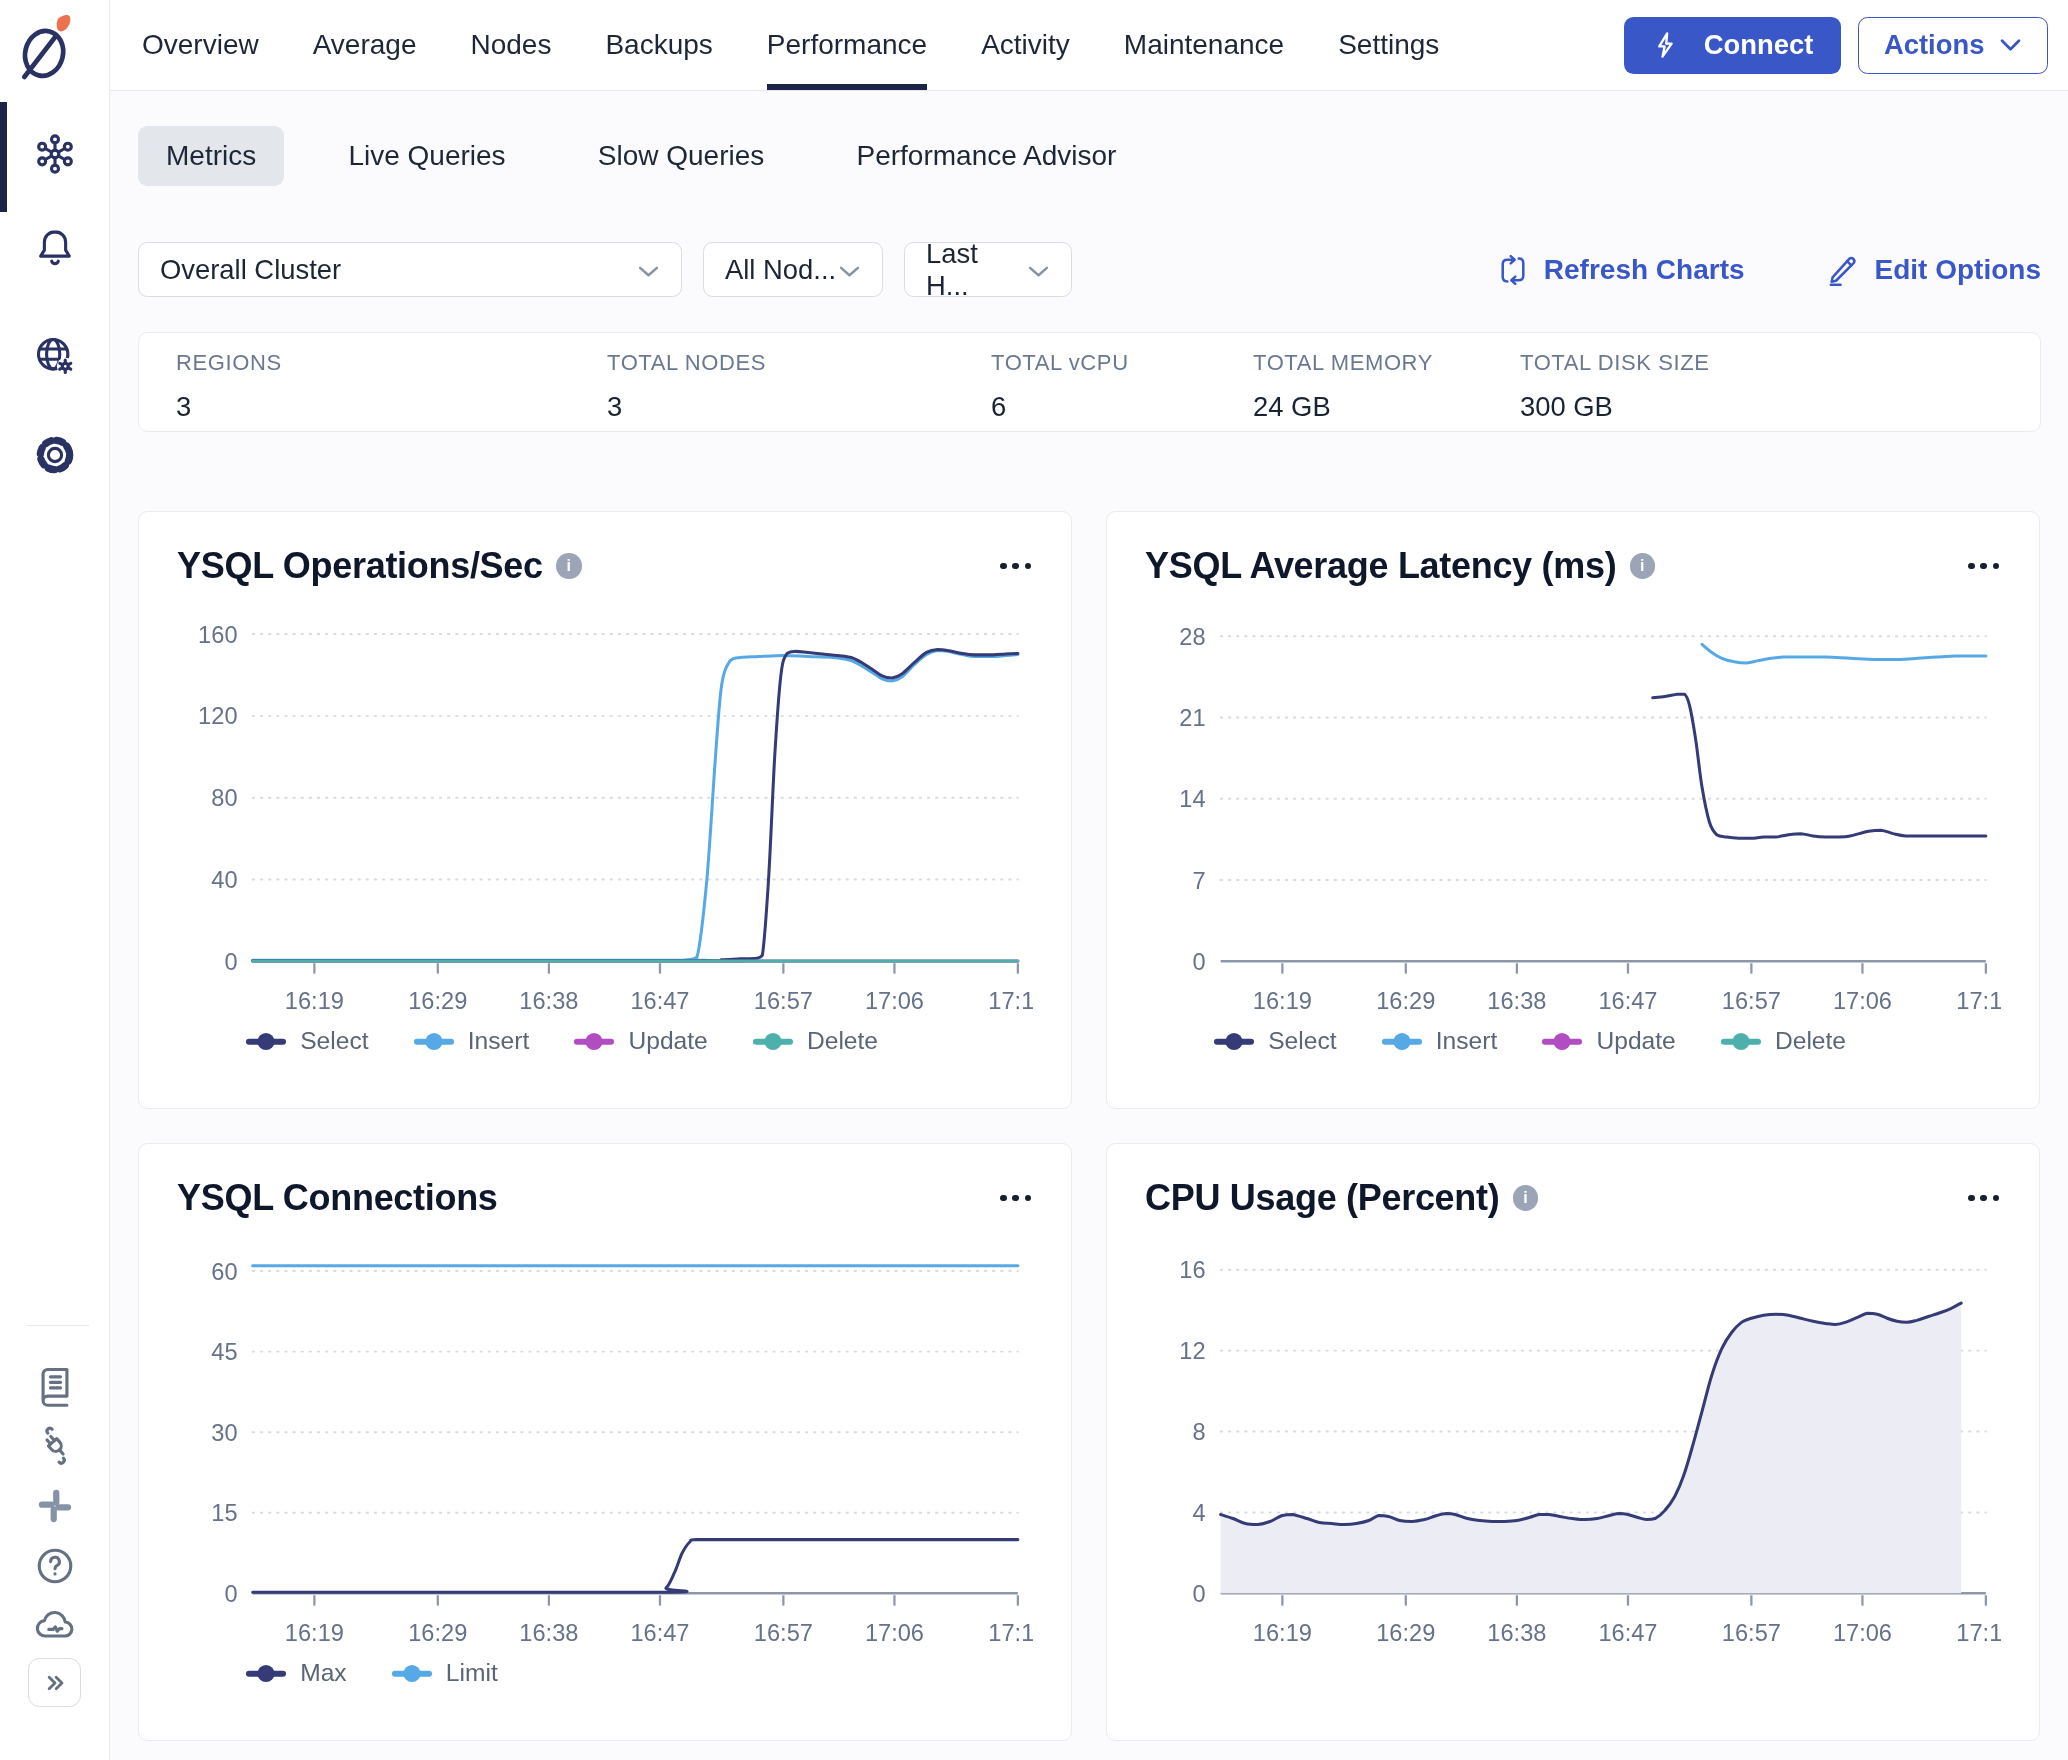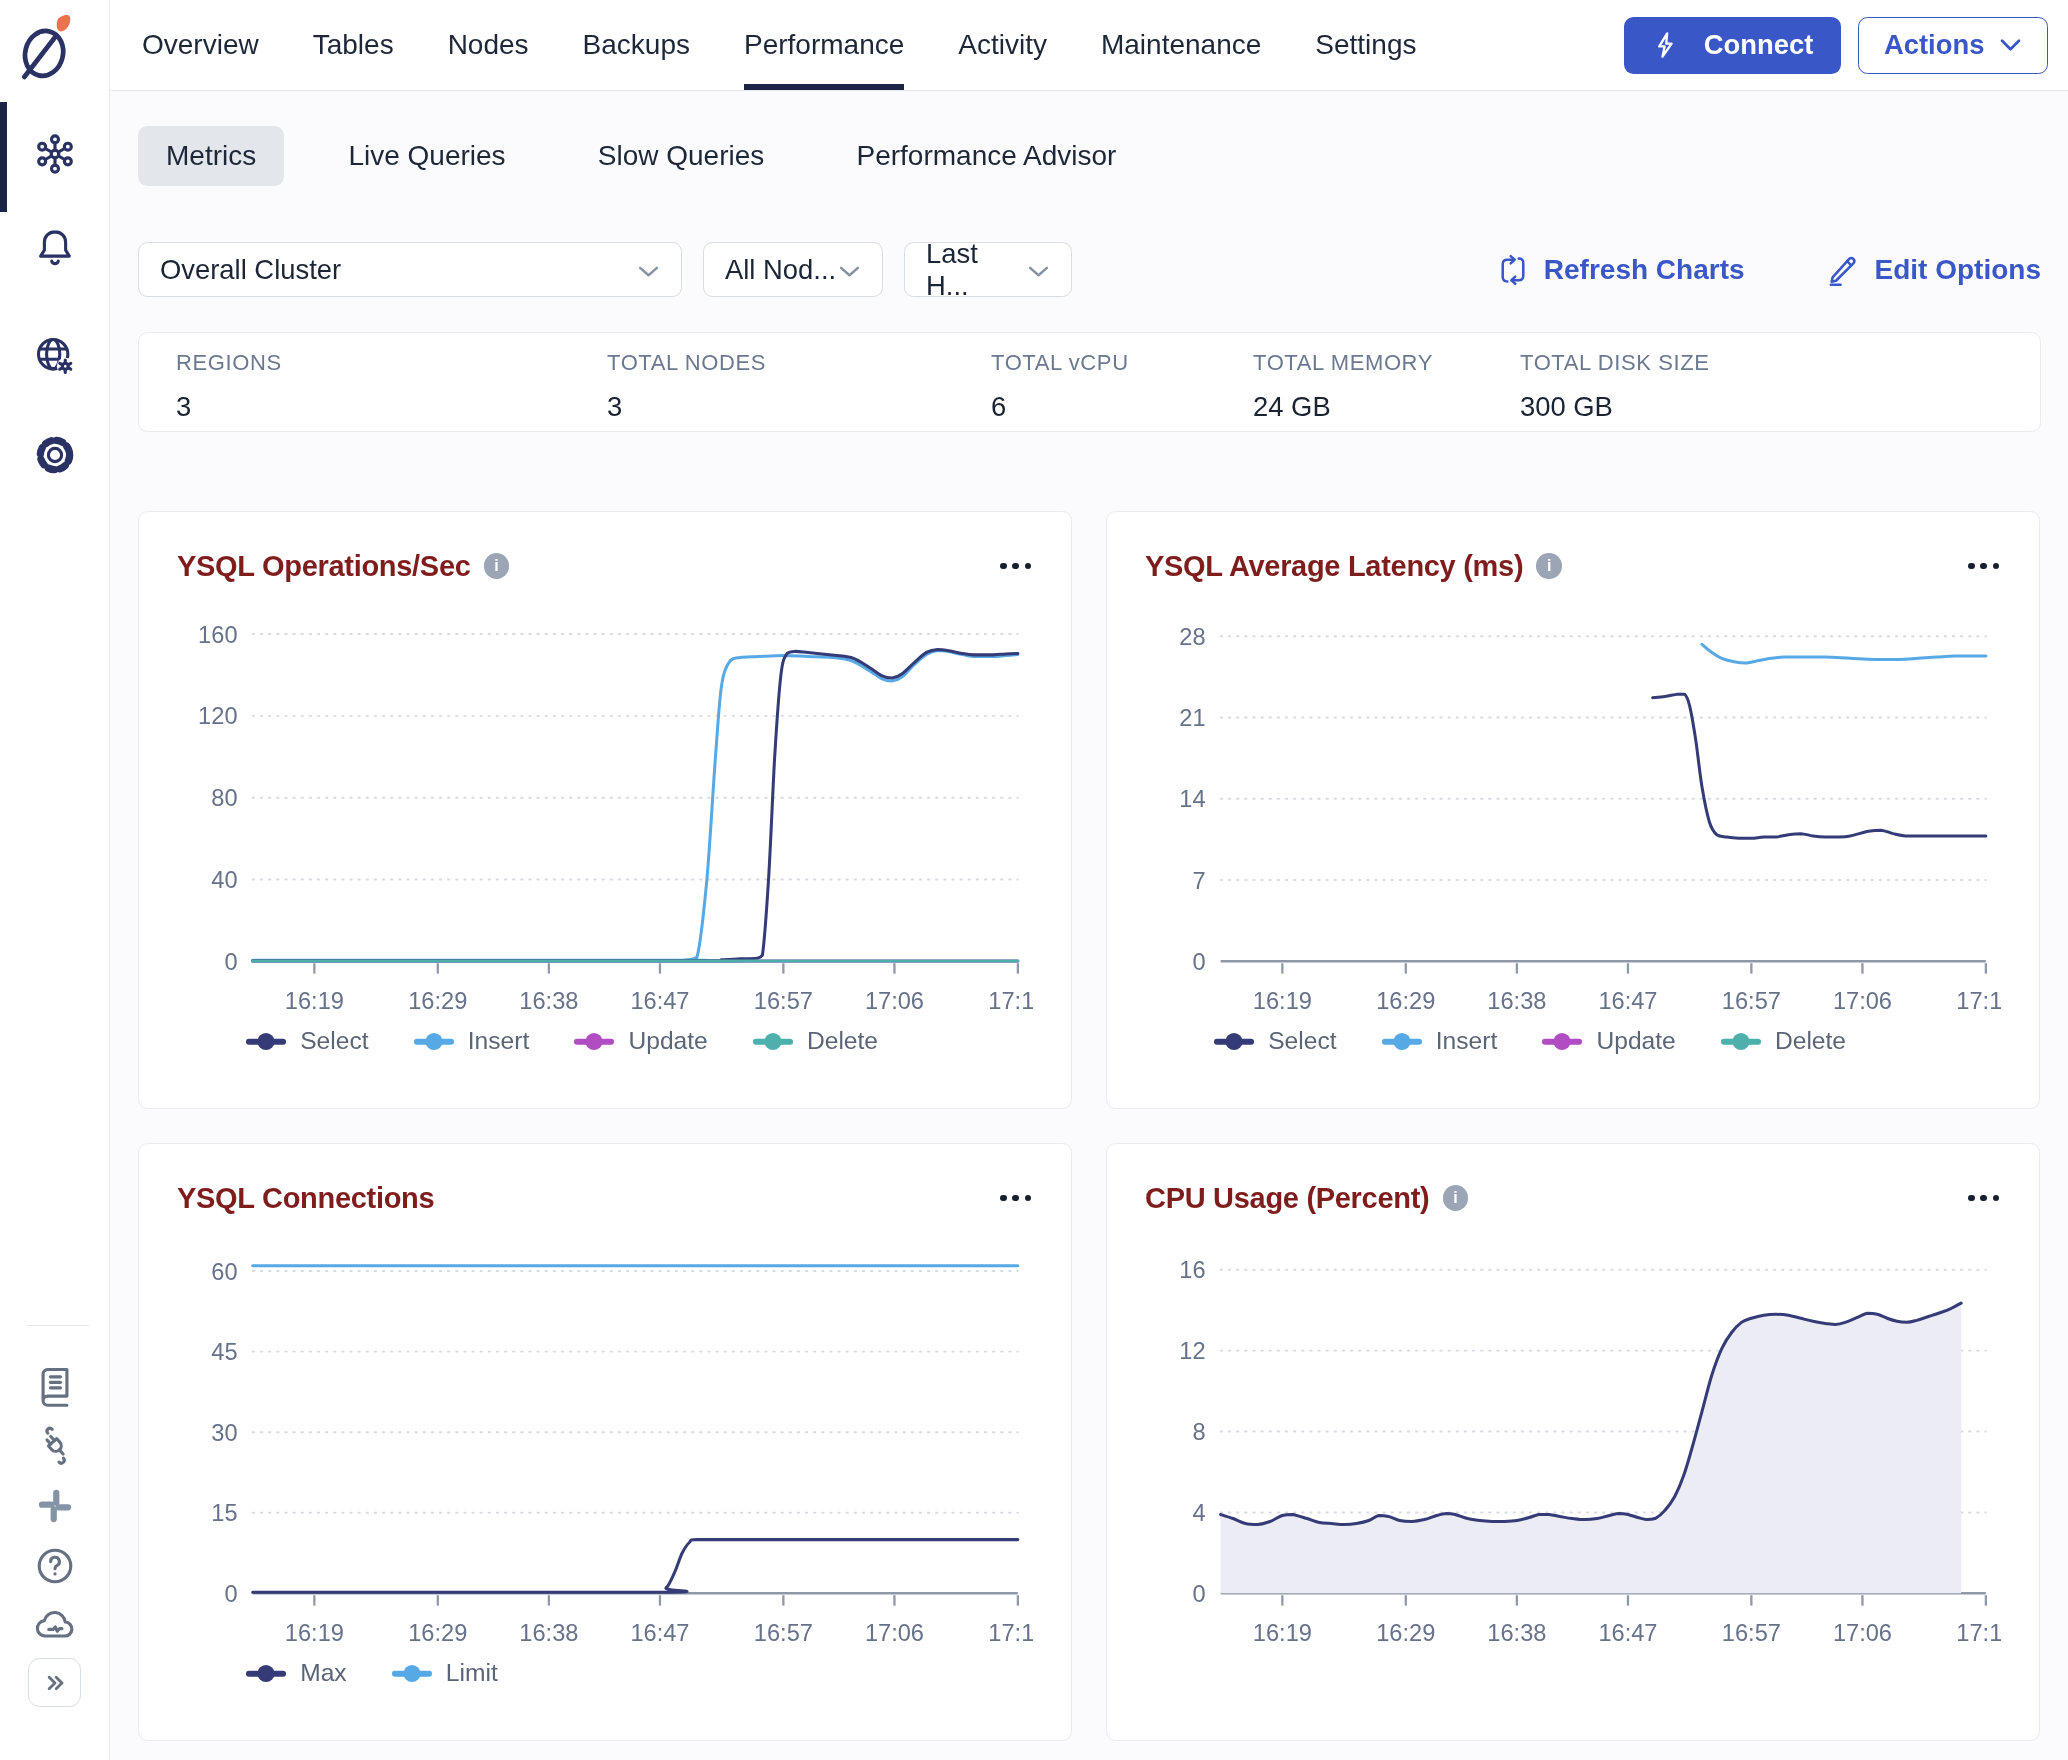--- a/index.html
+++ b/index.html
@@ -49,21 +49,21 @@
   .stats-card { margin:34px 28px 0 28px; height:100px; background:#fff; border:0.9px solid #e9ebf0; border-radius:9.5px; display:flex; padding:17px 0 0 37px; }
   .stat { display:flex; flex-direction:column; gap:15px; }
   .stat .lbl { font-size:22px; font-weight:500; color:#6b7990; letter-spacing:0.6px; }
   .stat .val { font-size:27.4px; color:#1a2332; }
   .stat:nth-child(1){width:431px} .stat:nth-child(2){width:384px} .stat:nth-child(3){width:262px}
   .stat:nth-child(4){width:267px} .stat:nth-child(5){width:266px} .stat:nth-child(6){flex:1}
 
   .charts { margin:79px 28px 0 28px; display:grid; grid-template-columns:934px 934px; grid-auto-rows:598px; gap:34px; }
   .card { background:#fff; border:0.9px solid #e9ebf0; border-radius:9.5px; padding:32px 38px 0 38px; overflow:hidden; }
   .card-head { display:flex; align-items:center; gap:13.2px; height:44px; }
-  .card-title { font-size:29px; font-weight:700; color:#7f1d1d; letter-spacing:-0.3px; white-space:nowrap; }
+  .card-title { font-size:36px; font-weight:700; color:#0f172a; letter-spacing:-0.3px; white-space:nowrap; }
   .info-dot { width:25.6px; height:25.6px; border-radius:50%; background:#9ba5b6; color:#fff; font-size:16px; font-weight:700; display:flex; align-items:center; justify-content:center; cursor:pointer; }
   .menu-dots { margin-left:auto; display:flex; gap:5.7px; cursor:pointer; padding:7.6px 1.9px; }
   .menu-dots i { width:6.6px; height:6.6px; border-radius:50%; background:#17202f; }
   .chart-svg { display:block; margin-top:7.6px; }
   .legend { display:flex; align-items:center; gap:44px; margin:3.8px 0 0 68px; }
   .legend-item { display:flex; align-items:center; gap:13.2px; cursor:pointer; }
   .legend-item span { font-size:24.6px; color:#5a6577; }
 </style>
 </head>
 <body>
@@ -187,21 +187,21 @@
           <path d="M7 7 l5 5 -5 5"></path>
           <path d="M13 7 l5 5 -5 5"></path>
         </svg>
     </div>
   </div>
 
   <div class="main">
 
     <div class="topnav">
       <div class="tab">Overview</div>
-      <div class="tab">Tables</div>
+      <div class="tab">Average</div>
       <div class="tab">Nodes</div>
       <div class="tab">Backups</div>
       <div class="tab active">Performance</div>
       <div class="tab">Activity</div>
       <div class="tab">Maintenance</div>
       <div class="tab">Settings</div>
       <div class="nav-buttons">
         <button class="btn-connect">
           <svg viewBox="0 0 24 24">
               <path d="M13 2 L6.2 13.2 h4.6 L9 22 l7.8 -11.2 h-4.6 z"></path>

